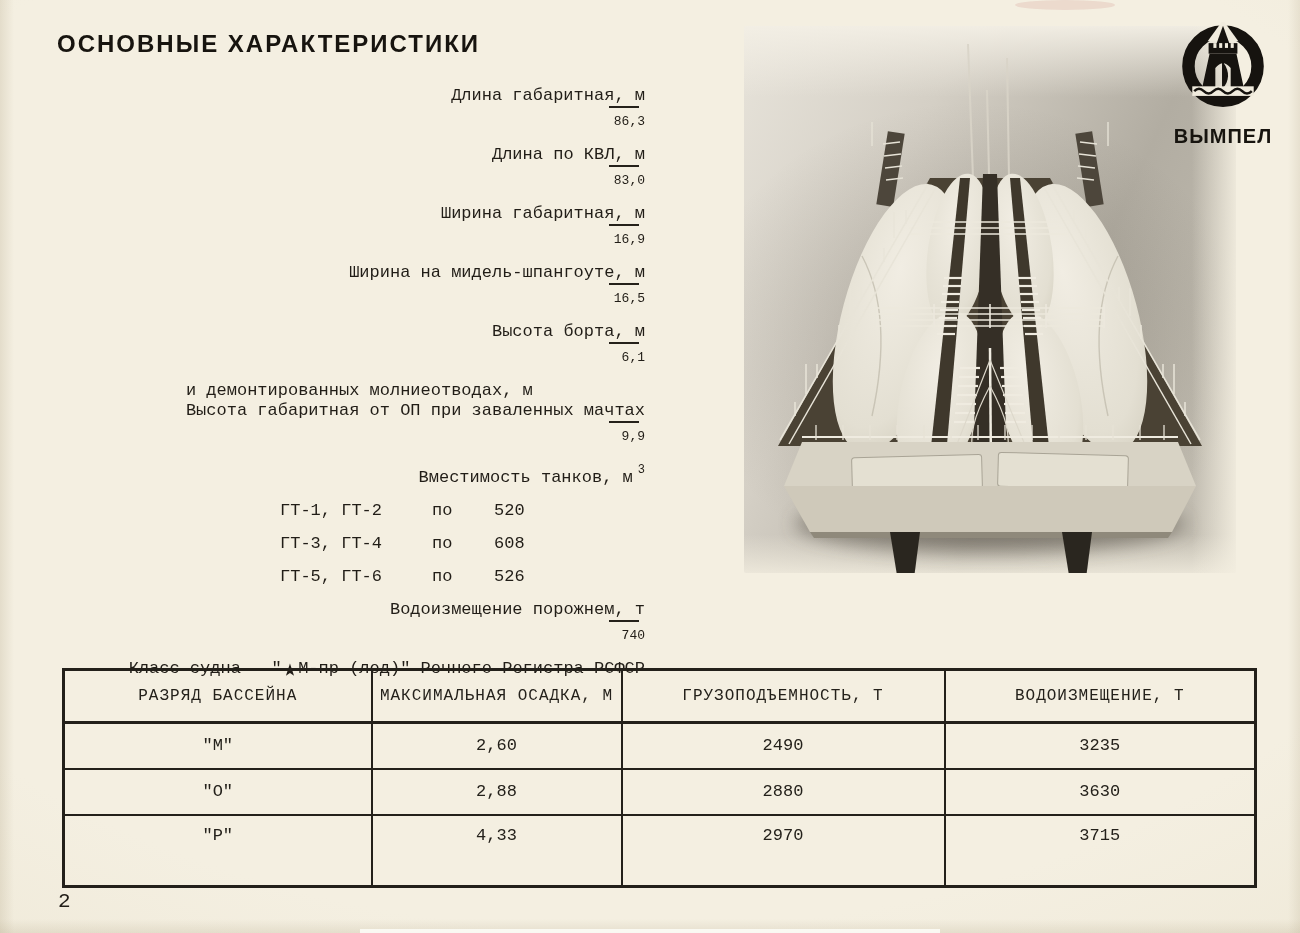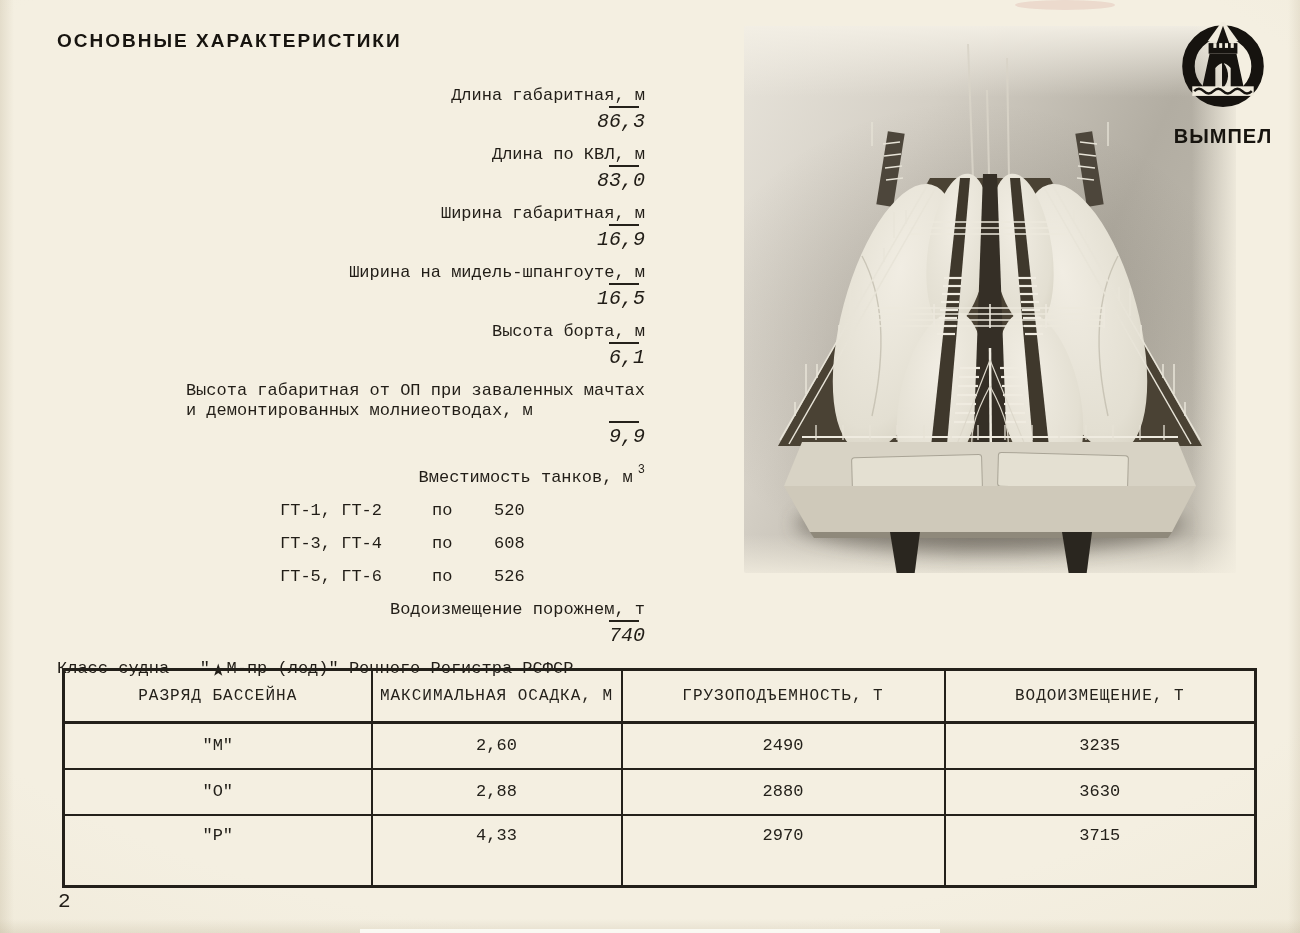--- a/index.html
+++ b/index.html
@@ -9,34 +9,34 @@
     color:#211d17;
     background:
       linear-gradient(90deg, rgba(185,173,145,.28) 0, rgba(185,173,145,0) 14px),
       linear-gradient(270deg, rgba(185,173,145,.22) 0, rgba(185,173,145,0) 12px),
       linear-gradient(0deg, rgba(185,173,145,.25) 0, rgba(185,173,145,0) 14px),
       radial-gradient(120% 105% at 48% 42%, #f4efe1 55%, #e9e2cd 100%);
   }
   .title{
     position:absolute; left:57px; top:30px;
     font-family:"Liberation Sans","DejaVu Sans",sans-serif;
-    font-weight:bold; font-size:19px; letter-spacing:2px; color:#17140f;
+    font-weight:bold; font-size:24px; letter-spacing:2px; color:#17140f;
   }
   
   .specs{ position:absolute; left:57px; top:86px; width:588px; font-size:17px; line-height:20px; }
   .srow{ display:flex; align-items:flex-end; margin-bottom:13px;flex-direction:column; }
   .srow .lbl{ white-space:nowrap; }
   .lbl2 span{ display:block; }
   .leader{ flex:1; border-bottom:2px solid #25211a; margin:0 6px 4px 8px; min-width:30px; }
-  .val{ font-size:20px; white-space:nowrap;font-style:italic; }
+  .val{ font-size:13px; white-space:nowrap; }
   .sup{ font-size:12px; vertical-align:9px; margin-left:5px; }
   .trow{ display:flex; padding-left:223px; margin-bottom:13px; }
   .tnames{ width:152px; }
   .tper{ width:62px; }
-  .clsrow{ white-space:nowrap; }
+  .clsrow{ white-space:nowrap;text-align:right; }
   .star{ font-size:24px; line-height:10px; vertical-align:-3px; margin:0 1px; }
   .clsnote{ padding-left:123px; line-height:26px; }
   
   .photo{
     position:absolute; left:744px; top:26px; width:492px; height:547px; border-radius:2px;
     background:
       linear-gradient(270deg, rgba(243,238,224,.9) 0%, rgba(243,238,224,0) 9%),
       linear-gradient(0deg, rgba(243,238,224,.8) 0%, rgba(243,238,224,0) 7%),
       linear-gradient(180deg, rgba(243,239,229,.95) 0%, rgba(243,239,229,0) 13%),
       radial-gradient(90% 70% at 46% 58%, rgba(90,84,74,.30) 0%, rgba(90,84,74,0) 63%),
@@ -97,22 +97,22 @@
       <span class="val">16,5</span>
     </div>
     <div class="srow">
       <span class="lbl">Высота борта, м</span>
       <span class="leader"></span>
       <span class="val">6,1</span>
     </div>
 
     <div class="srow">
       <span class="lbl lbl2">
+        <span>и демонтированных молниеотводах, м</span>
         <span>Высота габаритная от ОП при заваленных мачтах</span>
-        <span>и демонтированных молниеотводах, м</span>
       </span>
       <span class="leader"></span>
       <span class="val">9,9</span>
     </div>
 
     <div class="srow">
       <span class="lbl">
         <span>Вместимость танков, м</span><sup class="sup">3</sup>
       </span>
     </div>

